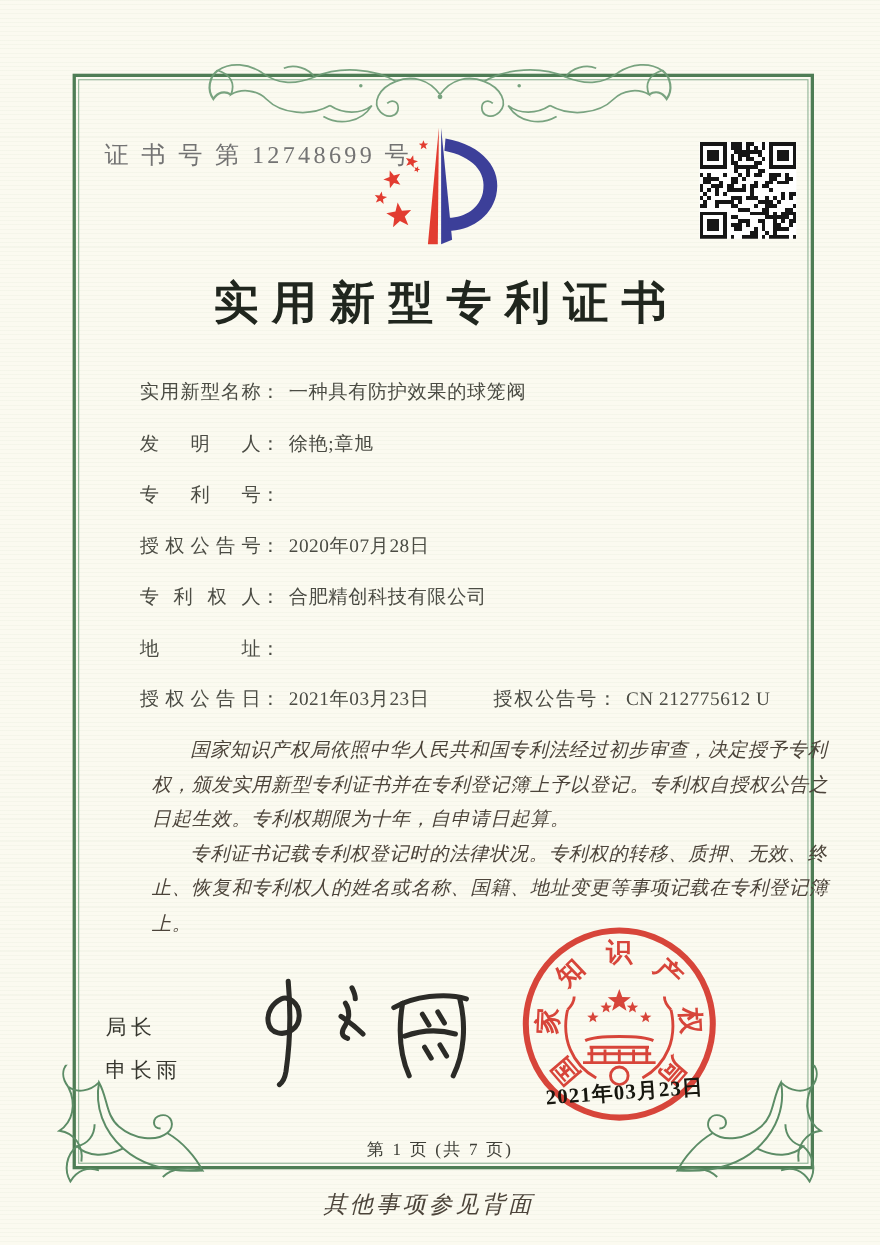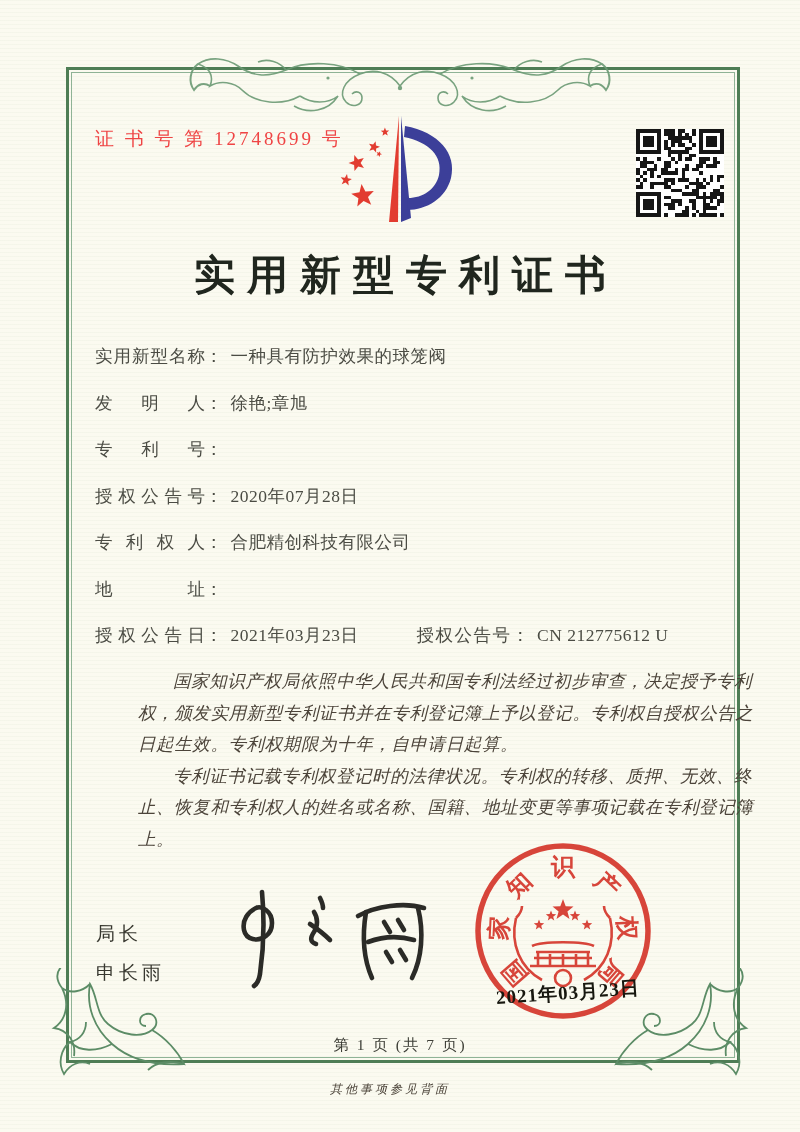--- a/index.html
+++ b/index.html
@@ -18,33 +18,33 @@
     border: 3px solid #4e7d55;
   }
   .frame-inner {
     position: absolute; left: 2px; top: 2px; right: 2px; bottom: 2px;
     border: 1px solid #8fb396;
   }
   .ornament { position: absolute; pointer-events: none; }
   
   .cert-no {
     position: absolute; left: 95px; top: 126px;
-    font-size: 19px; letter-spacing: 3px; color: #ef4444;
+    font-size: 22px; letter-spacing: 3px; color: #737373;
   }
   .logo { position: absolute; left: 333px; top: 110px; }
   .qr { position: absolute; left: 636px; top: 129px; width: 88px; height: 88px; background:#fff; }
   .title {
     position: absolute; left: 0; top: 248px; width: 800px;
     text-align: center; font-size: 41px; font-weight: 700;
     letter-spacing: 12px; color: #20261e; text-indent: 12px;
   }
   
   .fields { position: absolute; left: 95px; top: 343px; width: 616px;
     font-size: 17.5px; color: #4b4c44; }
-  .frow { display: flex; align-items: flex-end; margin-bottom: 20.5px; line-height: 26px; }
+  .frow { display: flex; align-items: flex-end; margin-bottom: 20.5px; line-height: 26px; margin-left: 32px; }
   .flabel { display: inline-block; width: 110px; text-align: justify; text-align-last: justify; flex: none; }
   .fcolon { flex: none; margin-right: 8px; }
   .fvalue { flex: 1 1 auto; letter-spacing: 0.5px; }
   .fpair2 { display: flex; margin-left: 58px; }
   .flabel2 { flex: none; letter-spacing: 1.5px; }
   
   .paras { position: absolute; left: 94px; top: 666px; width: 618px;
     font-size: 17.5px; line-height: 31.5px; color: #4c443a; font-style: italic; margin-left: 44px; }
   .paras p { text-indent: 2em; letter-spacing: 0.6px; }
   
@@ -58,21 +58,21 @@
     position: absolute; left: 478px; top: 980px; width: 180px;
     font-size: 19px; font-weight: 700; color: #17170f; text-align: center;
     letter-spacing: 1px; transform: rotate(-4deg);
   }
   .footer-page {
     position: absolute; left: 0; top: 1035px; width: 800px; text-align: center;
     font-size: 15.5px; color: #3d3e36; letter-spacing: 2px;
   }
   .back-note {
     position: absolute; left: 0; top: 1081px; width: 780px; text-align: center;
-    font-size: 12px; color: #4c443a; font-style: italic; letter-spacing: 3px;
+    font-size: 21px; color: #4c443a; font-style: italic; letter-spacing: 3px;
   }
 </style>
 </head>
 <body>
 
 <div class="frame-outer">
   <div class="frame-inner"></div>
 </div>
 
 <svg class="ornament" style="left:168px; top:42px;" width="464" height="80" viewBox="0 0 464 80">

